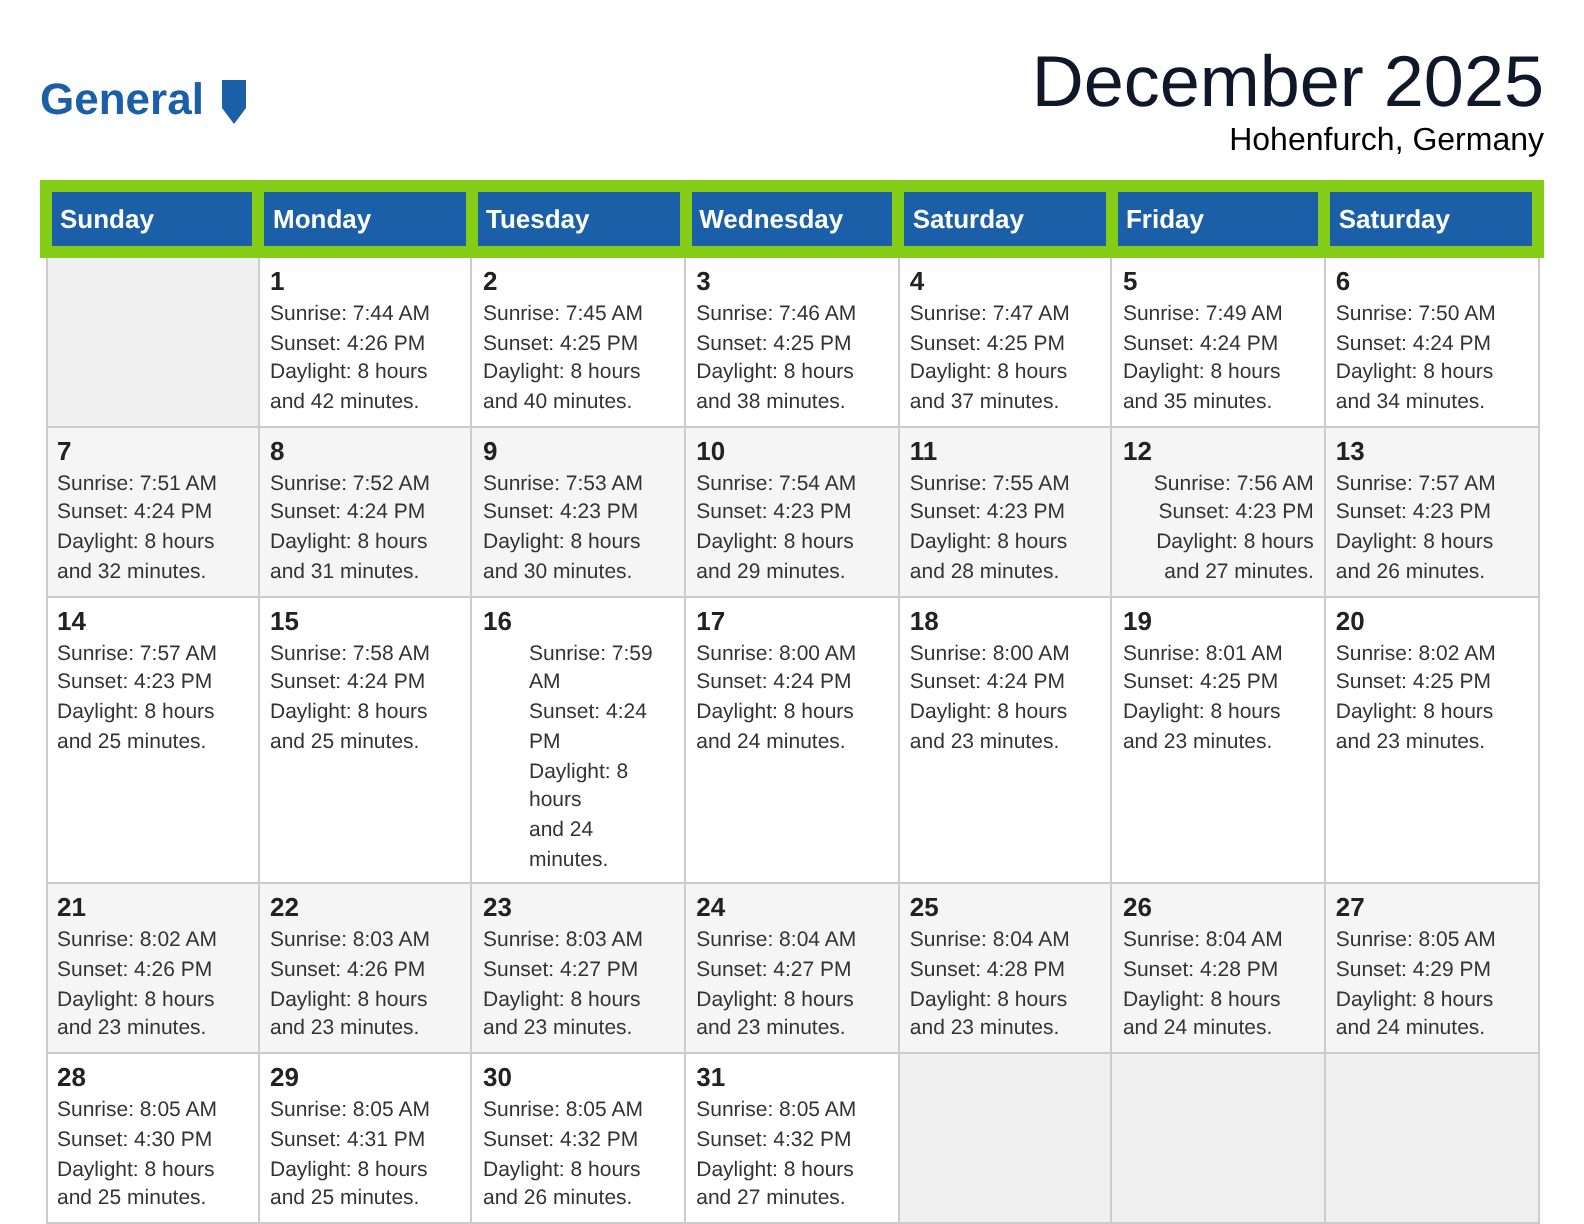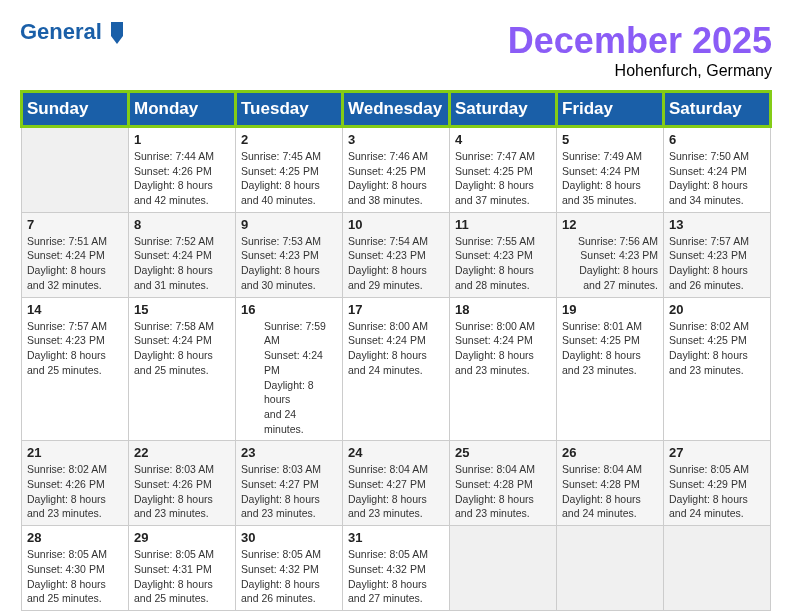--- a/index.html
+++ b/index.html
@@ -6,53 +6,53 @@
     body {
       font-family: Arial, sans-serif;
       background: #fff;
       width: 792px;
       min-height: 612px;
       padding: 20px;
     }
     .header {
       display: flex;
       justify-content: space-between;
-      align-items: flex-start;
+      align-items: center;
       margin-bottom: 10px;
     }
     .logo {
       display: flex;
       align-items: center;
     }
     .month-title {
       text-align: right;
     }
     .month-title h1 {
       font-size: 36px;
-      font-weight: bold;
-      color: #8b5cf6;
+      font-weight: normal;
+      color: #0f172a;
     }
     .month-title h2 {
       font-size: 16px;
       font-weight: normal;
       color: #000000;
     }
     table {
       width: 100%;
       border-collapse: collapse;
       font-size: 11px;
     }
     thead th {
       background-color: #1a5fa8;
       color: #fff;
       padding: 6px 4px;
       text-align: left;
-      font-size: 17px;
+      font-size: 13px;
       font-weight: bold;
-      border: 3px solid #84cc16;
+      border: 6px solid #84cc16;
     }
     tbody td {
       border: 1px solid #ccc;
       vertical-align: top;
       padding: 4px 5px;
       height: 85px;
       width: 107px;
     }
     .day-number {
       font-size: 13px;

